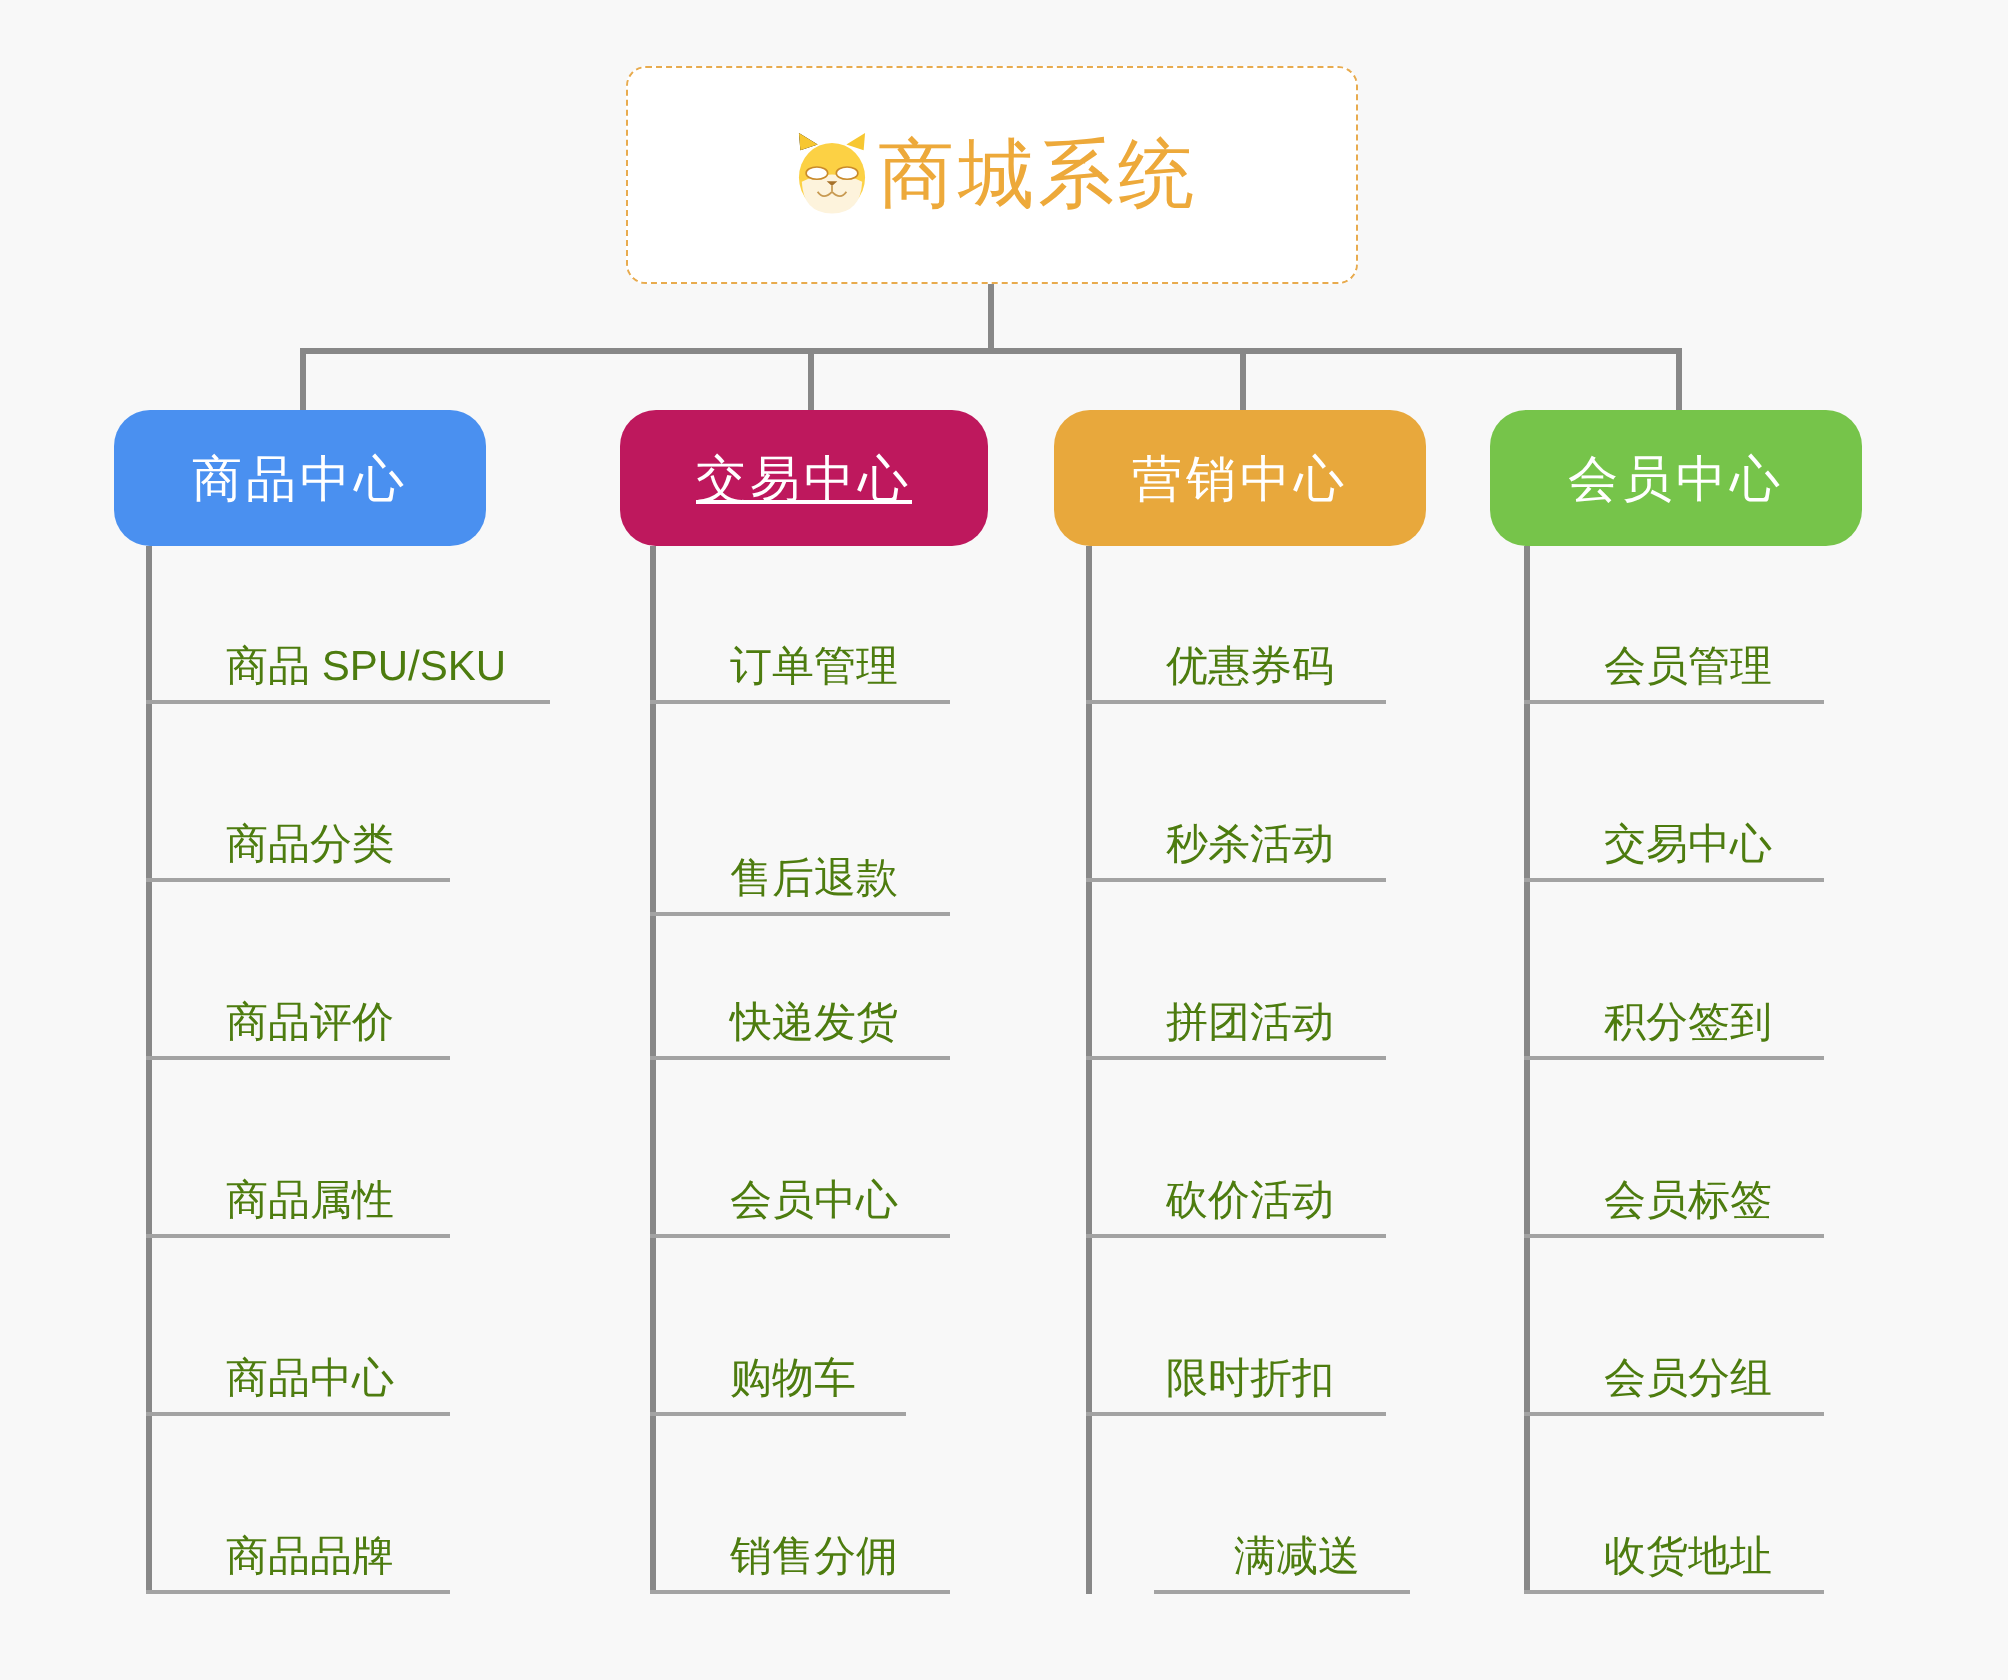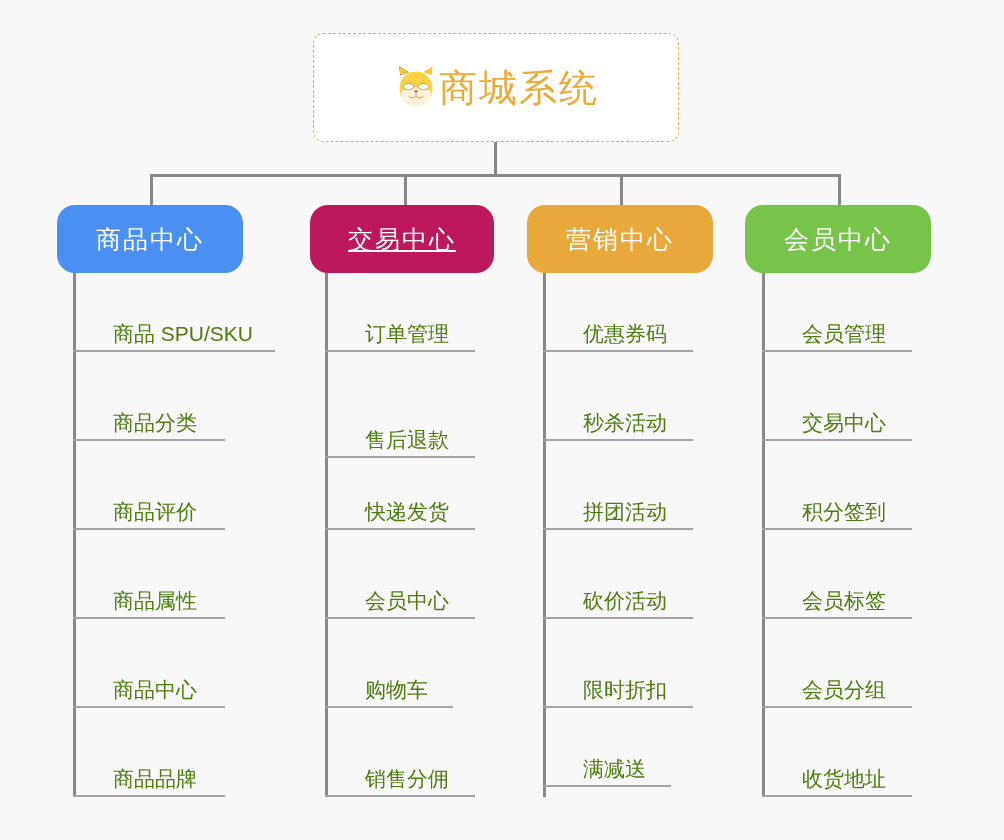--- a/index.html
+++ b/index.html
@@ -225,21 +225,21 @@
           <div class="leaf-underline" style="width: 150px;"></div>
         </div>
         <div class="leaf-item" style="top: 267px; width: 160px;">
           <span class="leaf-label">砍价活动</span>
           <div class="leaf-underline" style="width: 150px;"></div>
         </div>
         <div class="leaf-item" style="top: 356px; width: 160px;">
           <span class="leaf-label">限时折扣</span>
           <div class="leaf-underline" style="width: 150px;"></div>
         </div>
-        <div class="leaf-item" style="top: 435px; width: 138px;">
+        <div class="leaf-item" style="top: 445px; width: 138px; margin-left: 34px;">
           <span class="leaf-label">满减送</span>
           <div class="leaf-underline" style="width: 128px;"></div>
         </div>
       </div>
       <div class="cat-box" style="left: 745px; width: 186px; background: rgb(118, 196, 74);">
         <span>会员中心</span>
       </div>
       <div class="leaf-col" style="left: 762px; height: 534px;">
         <div class="leaf-spine" style="height: 524px;"></div>
         <div class="leaf-item" style="top: 0px; width: 160px;">

